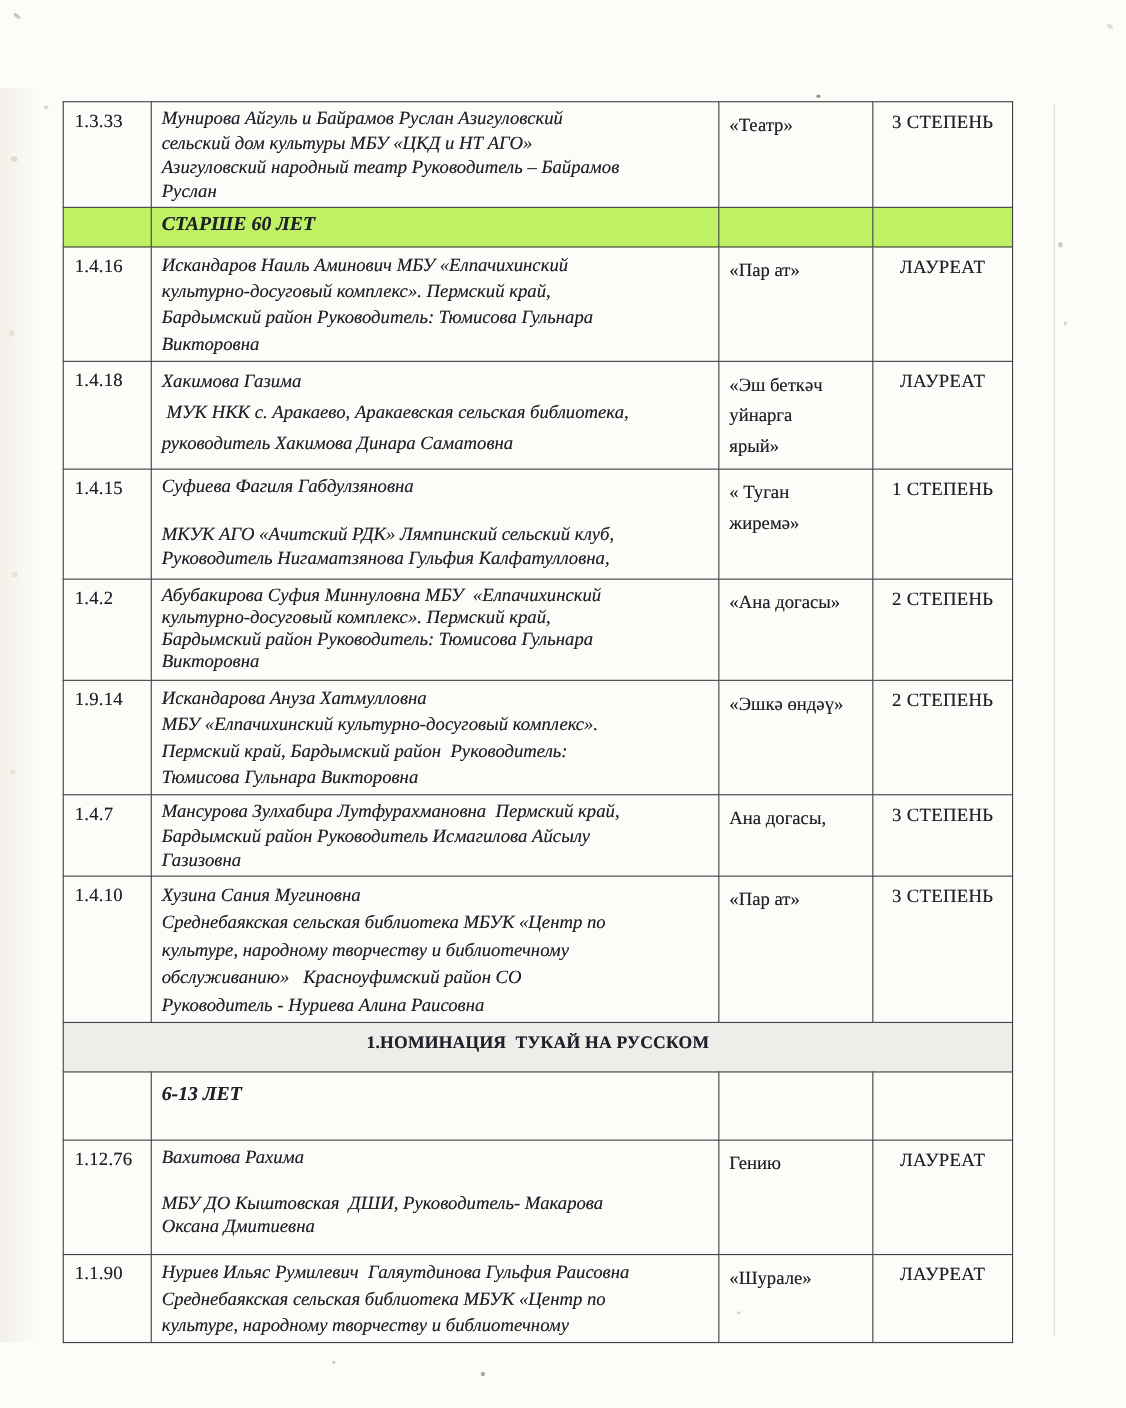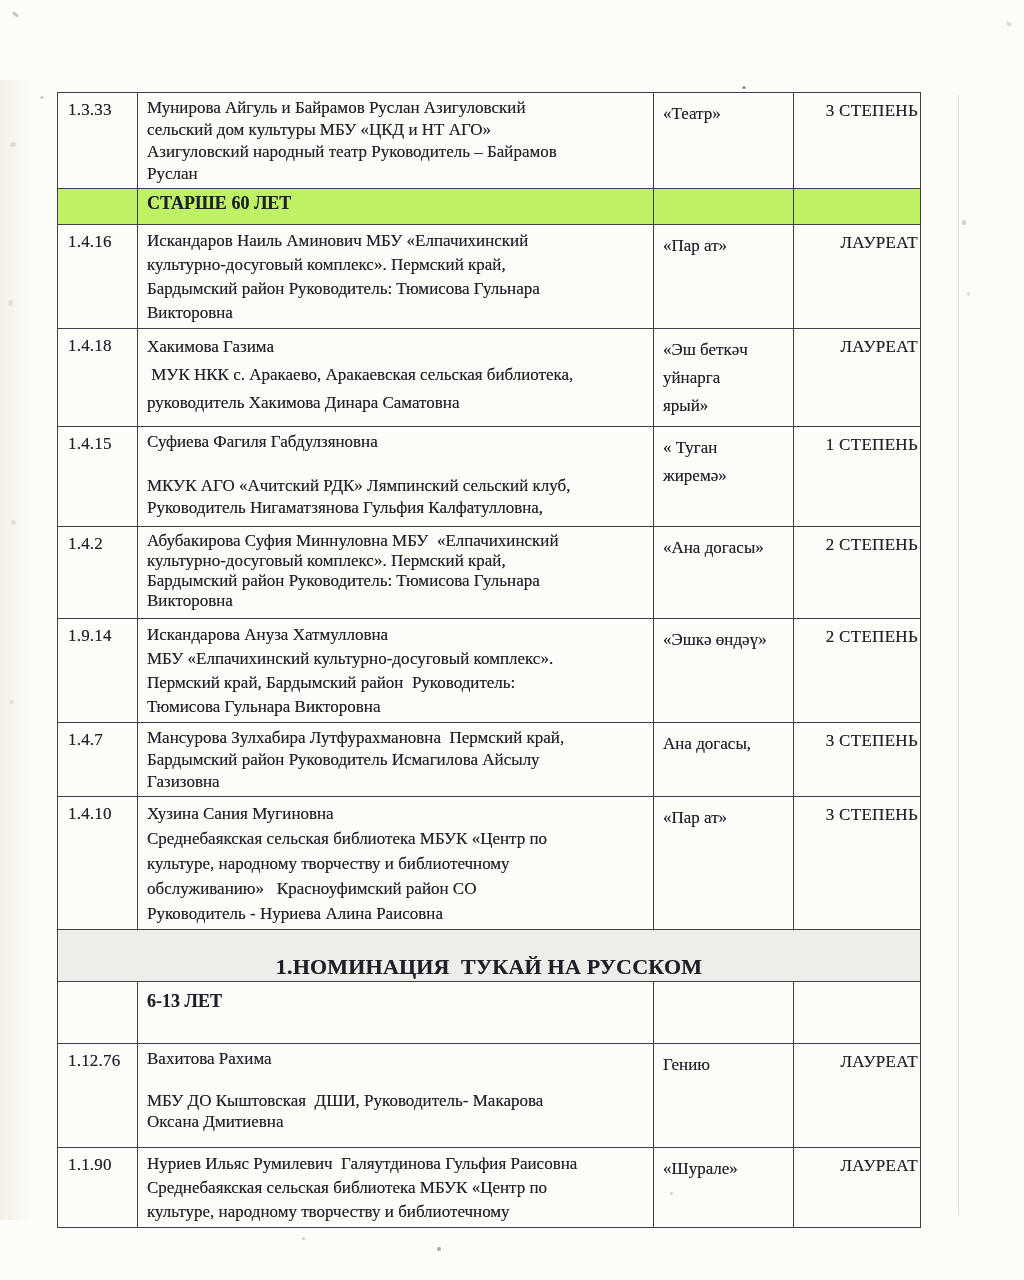--- a/index.html
+++ b/index.html
@@ -33,31 +33,31 @@
     table-layout:fixed;
   }
   td{
     border:1.6px solid #3f3f45;
     vertical-align:top;
     font-size:17px;
     text-shadow:0 0 0.5px rgba(32,32,42,0.55);
     margin-top:44px;
   }
   td.num{padding:7px 4px 0 10px;letter-spacing:0.2px;}
-  td.name{padding:4px 8px 3px 9px;white-space:pre-wrap;}
+  td.name{padding:4px 8px 3px 9px;white-space:pre-wrap;font-style:italic;}
   td.title{padding:7px 4px 0 9px;white-space:pre-wrap;line-height:28px;}
-  td.award{padding:8px 2px 0;text-align:right;letter-spacing:0.3px;}
+  td.award{padding:8px 2px 0;text-align:center;letter-spacing:0.3px;}
   .bold{font-weight:bold;font-size:18px;}
   tr.shaded td{background:#bef264;}
   td.section{
     background:#ededea;
     text-align:center;
     font-weight:bold;
-    font-size:22px;
-    padding-top:24px;
+    font-size:16px;
+    padding-top:10px;
     white-space:pre-wrap;
     letter-spacing:0.2px;
   }
 </style>
 </head>
 <body>
 
 <div class="page">
 
   <div class="edge-tint"></div>

